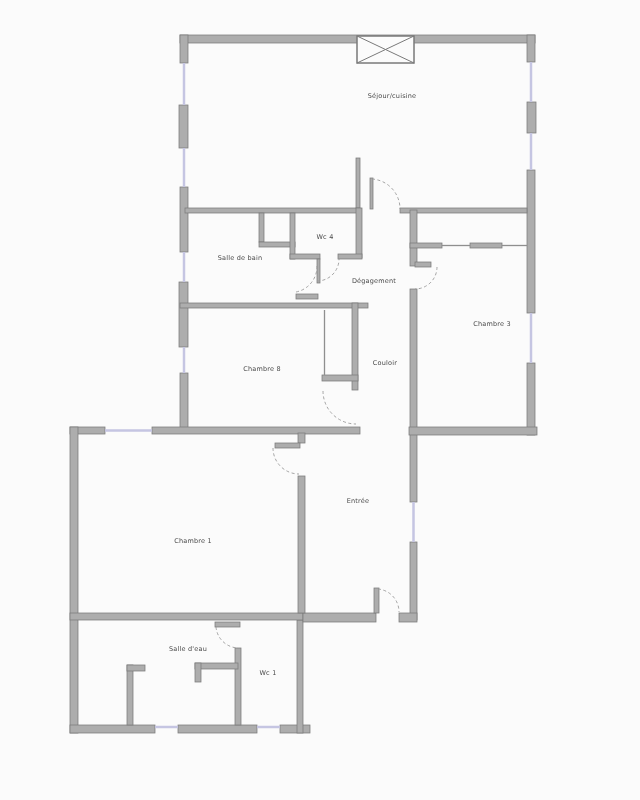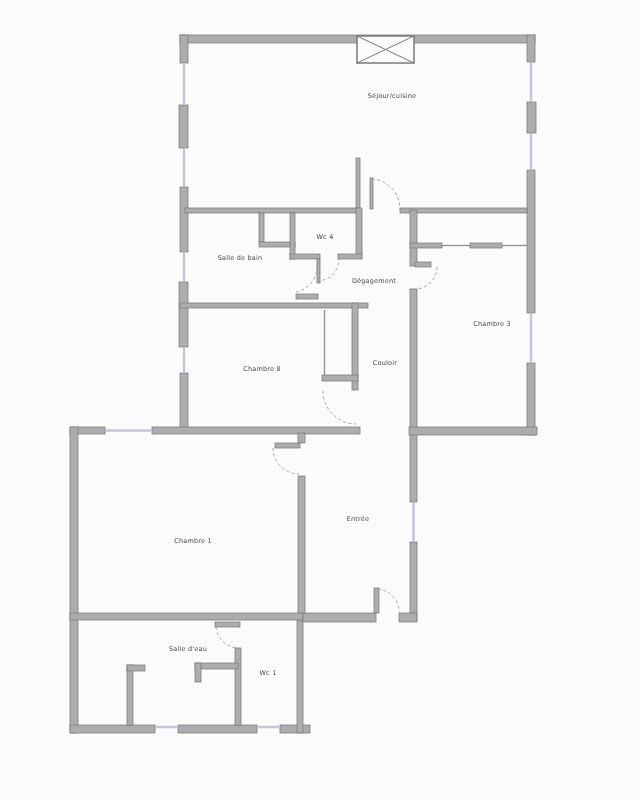--- a/index.html
+++ b/index.html
@@ -145,17 +145,17 @@
   </svg>
 
   <div class="room-label" style="left:352px; top:96px;margin-left:40px;">Séjour/cuisine</div>
   <div class="room-label" style="left:240px; top:258px;">Salle de bain</div>
   <div class="room-label" style="left:325px; top:237px;">Wc 4</div>
   <div class="room-label" style="left:374px; top:281px;">Dégagement</div>
   <div class="room-label" style="left:468px; top:324px;margin-left:24px;">Chambre 3</div>
   <div class="room-label" style="left:262px; top:369px;">Chambre 8</div>
   <div class="room-label" style="left:385px; top:363px;text-align:right;">Couloir</div>
   <div class="room-label" style="left:193px; top:523px;margin-top:18px;">Chambre 1</div>
-  <div class="room-label" style="left:358px; top:519px;">Entrée</div>
+  <div class="room-label" style="left:358px; top:501px;">Entrée</div>
   <div class="room-label" style="left:160px; top:649px;margin-left:28px;">Salle d'eau</div>
   <div class="room-label" style="left:268px; top:673px;">Wc 1</div>
 
 </div>
 
 </body></html>

